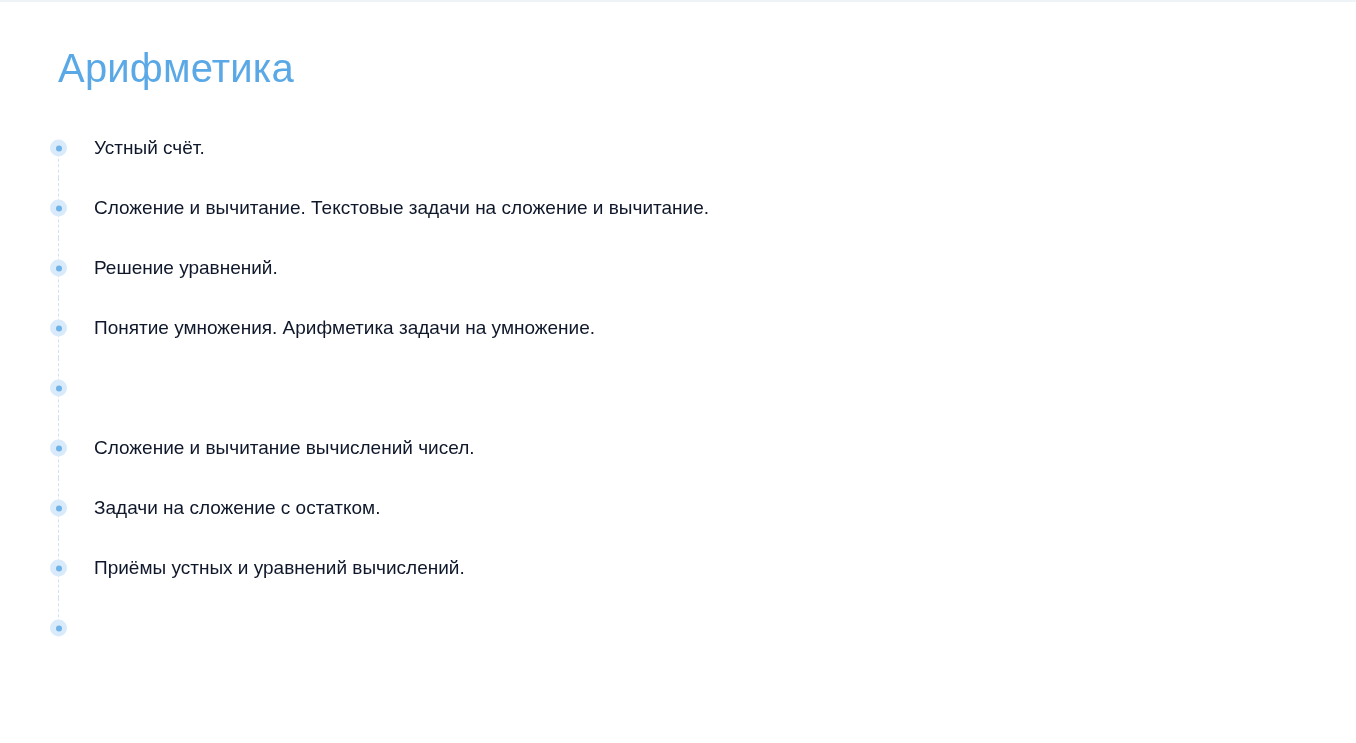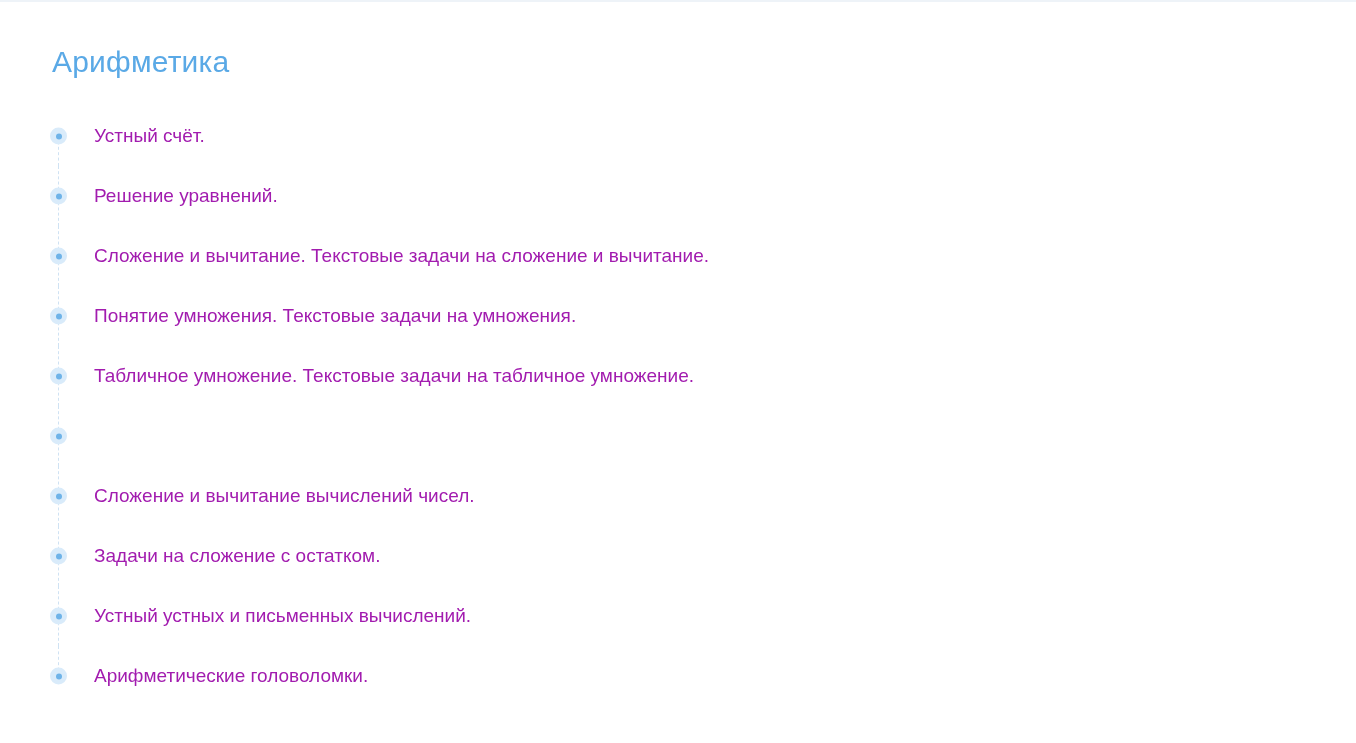--- a/index.html
+++ b/index.html
@@ -33,24 +33,24 @@
     height: 2px;
     background: #eef3f8;
   }
 
   .content {
     padding: 44px 48px 0 44px;
   }
 
   .section-title {
     color: #5aa9e6;
-    font-size: 30px;
+    font-size: 40px;
     font-weight: 400;
     line-height: 1.2;
-    margin: 0 0 26px 8px;
+    margin: 0 0 26px 14px;
     letter-spacing: 0.2px;
   }
 
   .topic-list {
     list-style: none;
     margin: 0;
     padding: 0;
     position: relative;
   }
 
@@ -97,21 +97,21 @@
     left: 50%;
     top: 50%;
     transform: translate(-50%, -50%);
     width: 6px;
     height: 6px;
     border-radius: 50%;
     background: #6fb3e8;
   }
 
   .topic-text {
-    color: #a21caf;
+    color: #0f172a;
     font-size: 19px;
     line-height: 1.35;
     font-weight: 400;
   }
 </style>
 </head>
 <body>
 
 <div class="page">
   <div class="top-rule"></div>
@@ -119,48 +119,43 @@
   <div class="content">
     <h1 class="section-title">Арифметика</h1>
 
     <ul class="topic-list">
       <li class="topic-item">
         <span class="bullet"></span>
         <span class="topic-text">Устный счёт.</span>
       </li>
       <li class="topic-item">
         <span class="bullet"></span>
+        <span class="topic-text">Сложение и вычитание. Текстовые задачи на сложение и вычитание.</span>
+      </li>
+      <li class="topic-item">
+        <span class="bullet"></span>
         <span class="topic-text">Решение уравнений.</span>
       </li>
       <li class="topic-item">
         <span class="bullet"></span>
-        <span class="topic-text">Сложение и вычитание. Текстовые задачи на сложение и вычитание.</span>
-      </li>
-      <li class="topic-item">
-        <span class="bullet"></span>
-        <span class="topic-text">Понятие умножения. Текстовые задачи на умножения.</span>
-      </li>
-      <li class="topic-item">
-        <span class="bullet"></span>
-        <span class="topic-text">Табличное умножение. Текстовые задачи на табличное умножение.</span>
+        <span class="topic-text">Понятие умножения. Арифметика задачи на умножение.</span>
       </li>
       <li class="topic-item">
         <span class="bullet"></span>
       </li>
       <li class="topic-item">
         <span class="bullet"></span>
         <span class="topic-text">Сложение и вычитание вычислений чисел.</span>
       </li>
       <li class="topic-item">
         <span class="bullet"></span>
         <span class="topic-text">Задачи на сложение с остатком.</span>
       </li>
       <li class="topic-item">
         <span class="bullet"></span>
-        <span class="topic-text">Устный устных и письменных вычислений.</span>
+        <span class="topic-text">Приёмы устных и уравнений вычислений.</span>
       </li>
       <li class="topic-item">
         <span class="bullet"></span>
-        <span class="topic-text">Арифметические головоломки.</span>
       </li>
     </ul>
   </div>
 </div>
 
 </body></html>

